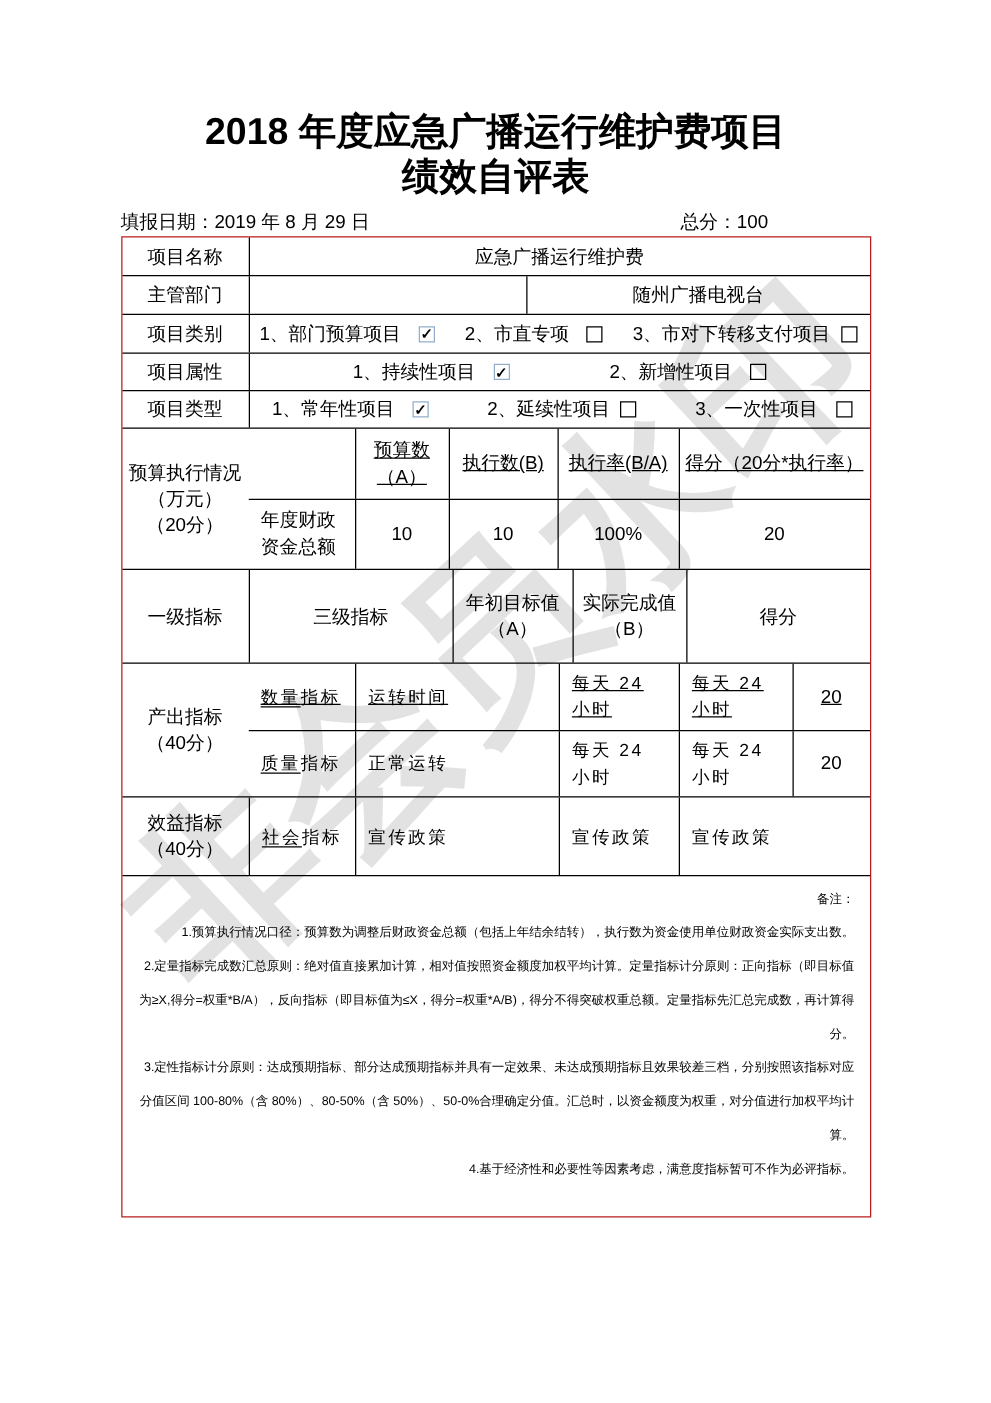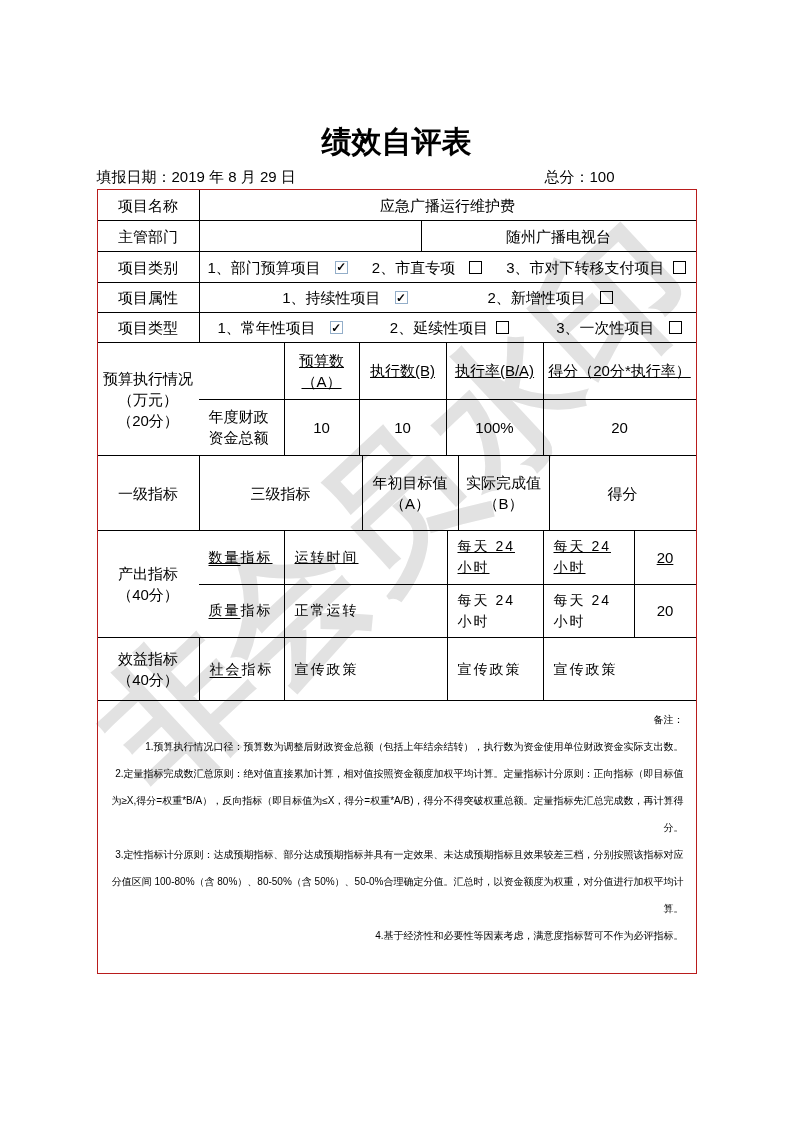--- a/index.html
+++ b/index.html
@@ -46,21 +46,21 @@
   .notes p { margin:0; }
 </style>
 </head>
 <body>
 
 <div class="watermark">非会员水印</div>
 
 <div class="doc">
 
   <h1 class="title">
-    <br>
+    <span>2018 年度应急广播运行维护费项目</span><br>
     <span>绩效自评表</span>
   </h1>
 
   <div class="meta">
     <span>填报日期：2019 年 8 月 29 日</span>
     <span>总分：100</span>
   </div>
 
   <div class="tbl">
 

